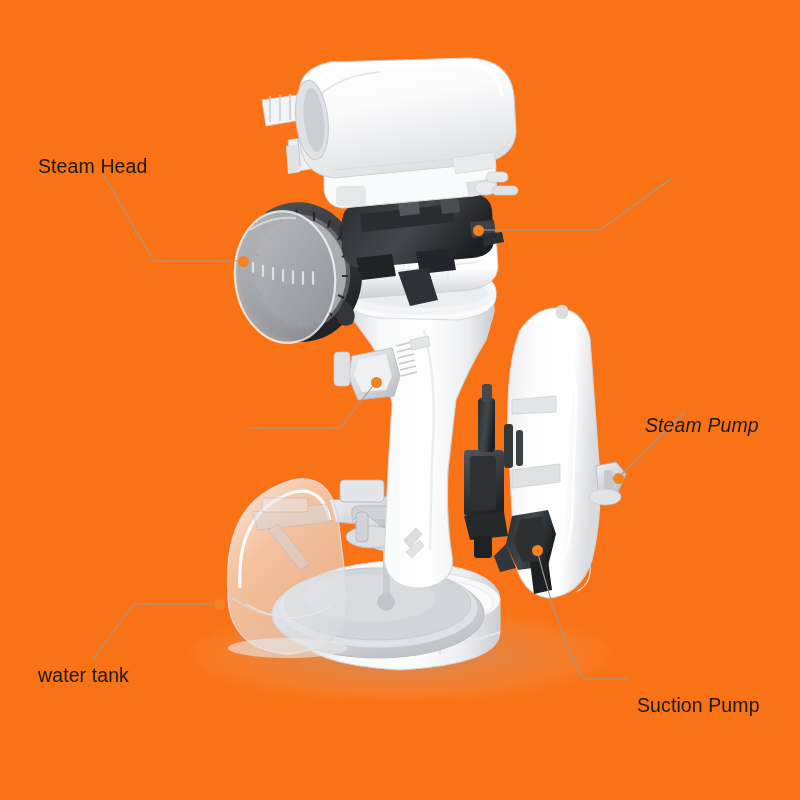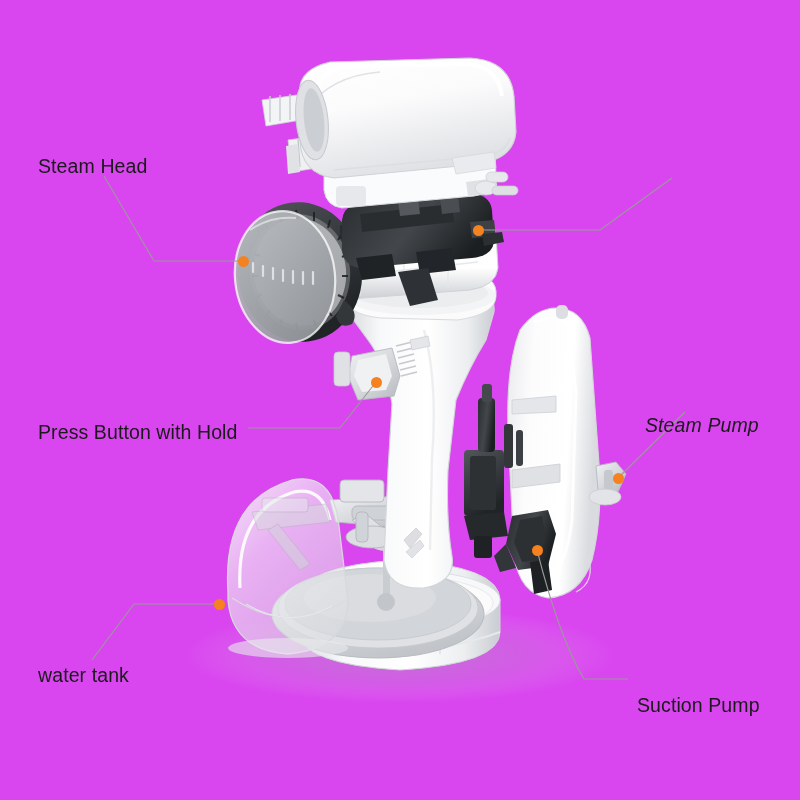--- a/index.html
+++ b/index.html
@@ -4,21 +4,21 @@
 <title>Garment Steamer Exploded View</title>
 <style>
   html,body{margin:0;padding:0;}
   body{
     width:800px;height:800px;
     background:#ffffff;
     font-family:"Liberation Sans","DejaVu Sans",sans-serif;
     overflow:hidden;
     position:relative;
   }
-  #stage{position:relative;width:800px;height:800px;background:#d946ef;}
+  #stage{position:relative;width:800px;height:800px;background:#f97316;}
 
   
   .layer{position:absolute;left:0;top:0;width:800px;height:800px;}
 
   
   .callout{
     position:absolute;
     color:#1a1a1a;
     font-size:19.5px;
     letter-spacing:0.1px;
@@ -302,21 +302,20 @@
   <div class="dot" style="left:238px;top:256px;"></div>
   <div class="dot" style="left:473px;top:225px;"></div>
   <div class="dot" style="left:371px;top:377px;"></div>
   <div class="dot" style="left:613px;top:473px;"></div>
   <div class="dot" style="left:214px;top:599px;"></div>
   <div class="dot" style="left:532px;top:545px;"></div>
 
   <div class="callout" style="left:38px;top:153px;">Steam Head</div>
 
 
-  <div class="callout" style="left:38px;top:419px;">Press Button with Hold</div>
 
   <div class="callout" style="left:645px;top:412px;font-style:italic;">Steam Pump</div>
 
   <div class="callout two-line" style="left:38px;top:662px;">
     <div>water tank</div>
   </div>
 
   <div class="callout" style="left:637px;top:692px;">Suction Pump</div>
 
 </div>

